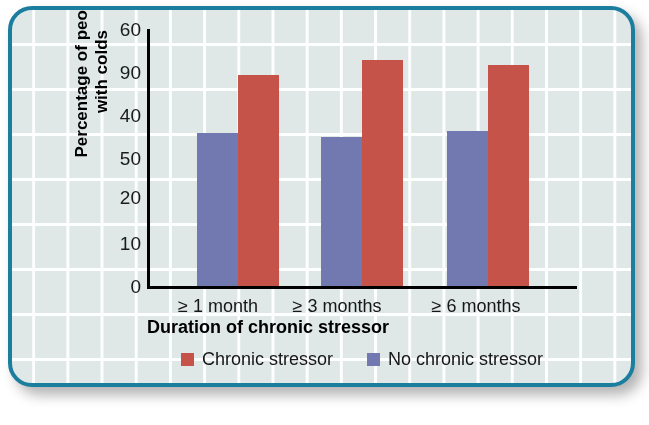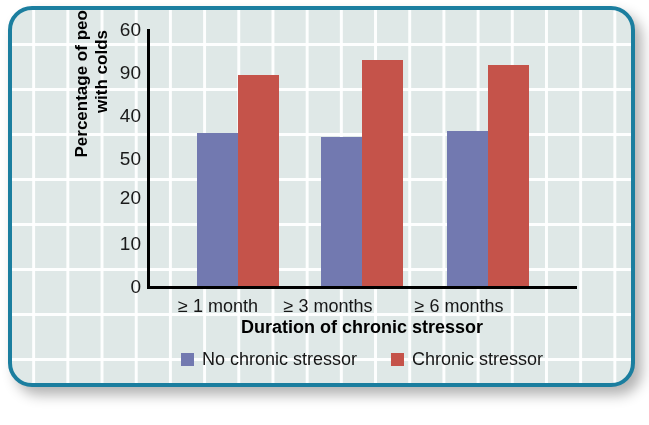--- a/index.html
+++ b/index.html
@@ -100,21 +100,20 @@
     color: #161616;
     line-height: 1;
   }
 
   
   #x-axis-title {
     position: absolute;
     left: 135px;
     top: 308px;
     width: 430px;
-    text-align: center;
     font-size: 18px;
     font-weight: bold;
     color: #000000;
     line-height: 1;
   }
   #y-axis-title {
     position: absolute;
     left: -30px;
     top: 42px;
     width: 220px;
@@ -176,41 +175,41 @@
     <div class="bar-group" style="left:50px;">
       <div class="bar blue b1" style="height: 152.915px; background: rgb(114, 121, 176);"></div>
       <div class="bar red b2" style="height: 210.74px; background: rgb(197, 83, 74);"></div>
     </div>
     <div class="cat-label" style="left:-9px;">≥ 1 month</div>
 
     <div class="bar-group" style="left:174px;">
       <div class="bar blue b1" style="height: 148.632px; background: rgb(114, 121, 176);"></div>
       <div class="bar red b2" style="height: 226.16px; background: rgb(197, 83, 74);"></div>
     </div>
-    <div class="cat-label" style="left:101px;">≥ 3 months</div>
+    <div class="cat-label" style="left:110px;">≥ 3 months</div>
 
     <div class="bar-group" style="left:300px;">
       <div class="bar blue b1" style="height: 154.628px; background: rgb(114, 121, 176);"></div>
       <div class="bar red b2" style="height: 220.592px; background: rgb(197, 83, 74);"></div>
     </div>
-    <div class="cat-label" style="left:232px;">≥ 6 months</div>
+    <div class="cat-label" style="left:249px;">≥ 6 months</div>
 
   </div>
 
   <div id="y-axis-title">
     <span class="line">Percentage of people</span>
     <span class="line">with colds</span>
   </div>
 
   <div id="x-axis-title">Duration of chronic stressor</div>
 
   <div id="legend">
     <div class="legend-item">
+      <span class="legend-swatch" style="background: rgb(197, 83, 74);"></span>
+      <span class="legend-label">Chronic stressor</span>
+    </div>
+    <div class="legend-item">
       <span class="legend-swatch" style="background: rgb(114, 121, 176);"></span>
       <span class="legend-label">No chronic stressor</span>
     </div>
-    <div class="legend-item">
-      <span class="legend-swatch" style="background: rgb(197, 83, 74);"></span>
-      <span class="legend-label">Chronic stressor</span>
-    </div>
   </div>
 
 </div>
 
 </body></html>

